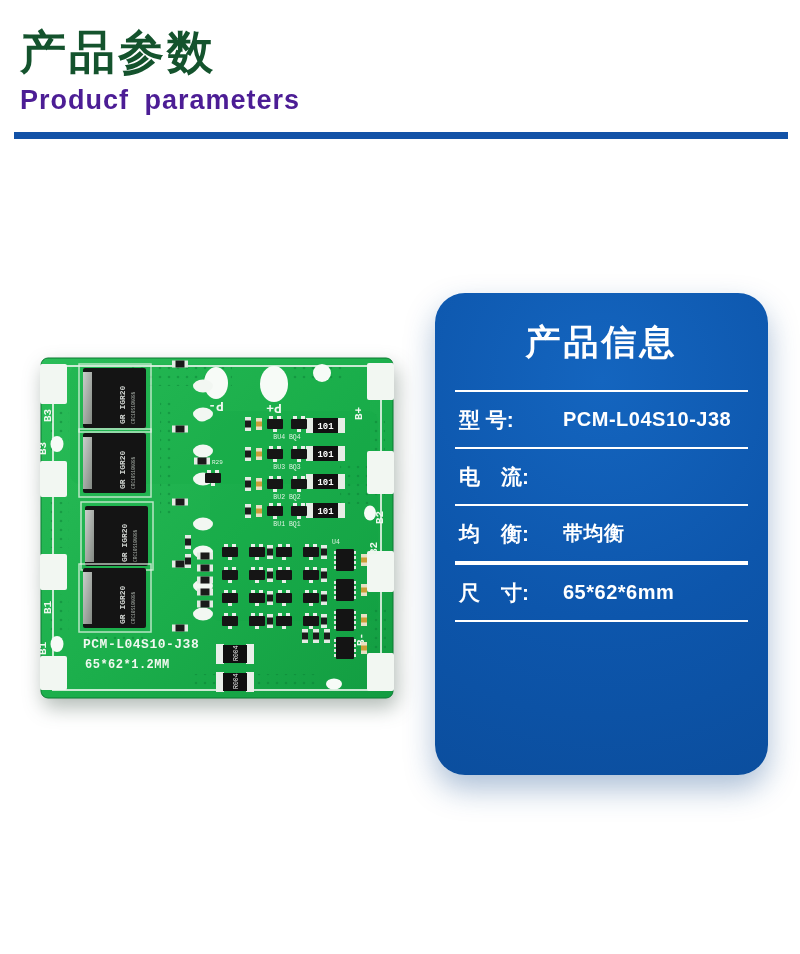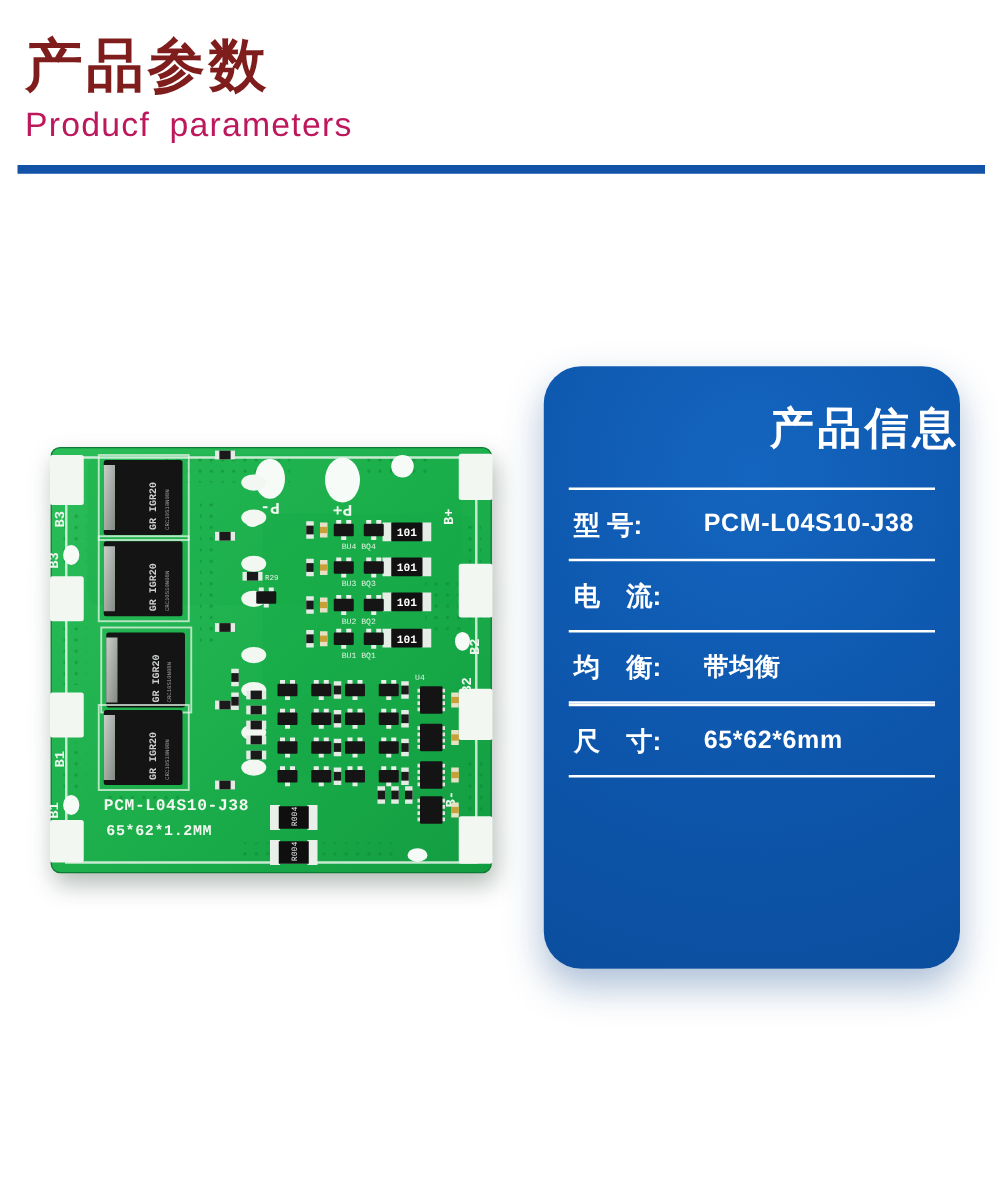--- a/index.html
+++ b/index.html
@@ -3,41 +3,41 @@
 <meta charset="utf-8">
 <style>
   html,body{margin:0;padding:0;}
   body{
     width:800px;height:954px;background:#ffffff;position:relative;overflow:hidden;
     font-family:"Liberation Sans","DejaVu Sans",sans-serif;
   }
   
   .header{position:absolute;left:20px;top:26px;}
   .page-title{
-    margin:0;font-size:46px;font-weight:bold;color:#7f1d1d;letter-spacing:3px;line-height:1.15;
+    margin:0;font-size:46px;font-weight:bold;color:#14532d;letter-spacing:3px;line-height:1.15;
   }
   .page-subtitle{
-    margin:6px 0 0 0;font-size:27px;font-weight:normal;color:#be185d;
+    margin:6px 0 0 0;font-size:27px;font-weight:bold;color:#4c1d95;
     letter-spacing:1px;word-spacing:7px;
   }
   .accent-line{
     position:absolute;left:14px;top:132px;width:774px;height:7px;background:#1252a7;
   }
   
   .pcb-wrap{position:absolute;left:40px;top:356px;width:356px;height:350px;}
   .pcb-wrap svg{filter:drop-shadow(3px 9px 10px rgba(35,60,45,.35));}
   
   .info-card{
     position:absolute;left:435px;top:293px;width:333px;height:482px;
     border-radius:30px;color:#ffffff;
     background:radial-gradient(120% 90% at 50% 18%, #1465bf 0%, #0d56ac 55%, #0b4e9e 100%);
     box-shadow:0 14px 30px rgba(21,74,140,.35);
   }
   .card-title{
-    margin:0;padding-top:26px;text-align:right;
+    margin:0;padding-top:26px;text-align:center;
     font-size:35px;font-weight:bold;letter-spacing:3px;
   }
   .card-rows{margin-top:24px;}
   .row{height:55px;display:flex;align-items:center;padding:0 24px;}
   .row .label{width:104px;font-size:21px;font-weight:bold;white-space:nowrap;}
   .row .value{flex:1;font-size:20px;font-weight:bold;letter-spacing:.5px;white-space:nowrap;}
   .row-divider{height:2px;background:#ffffff;margin:0 20px;border:none;}
   
   text{font-family:"Liberation Mono","DejaVu Sans Mono",monospace;}
 </style>

